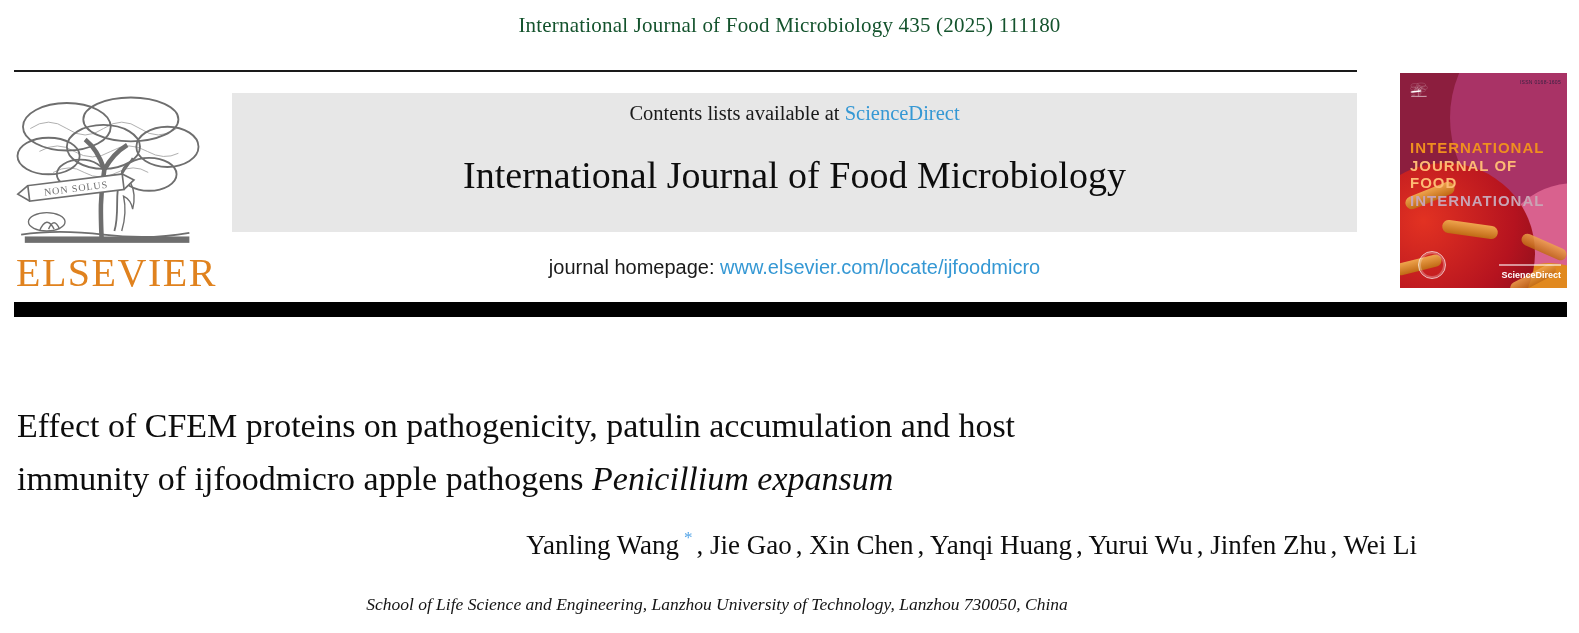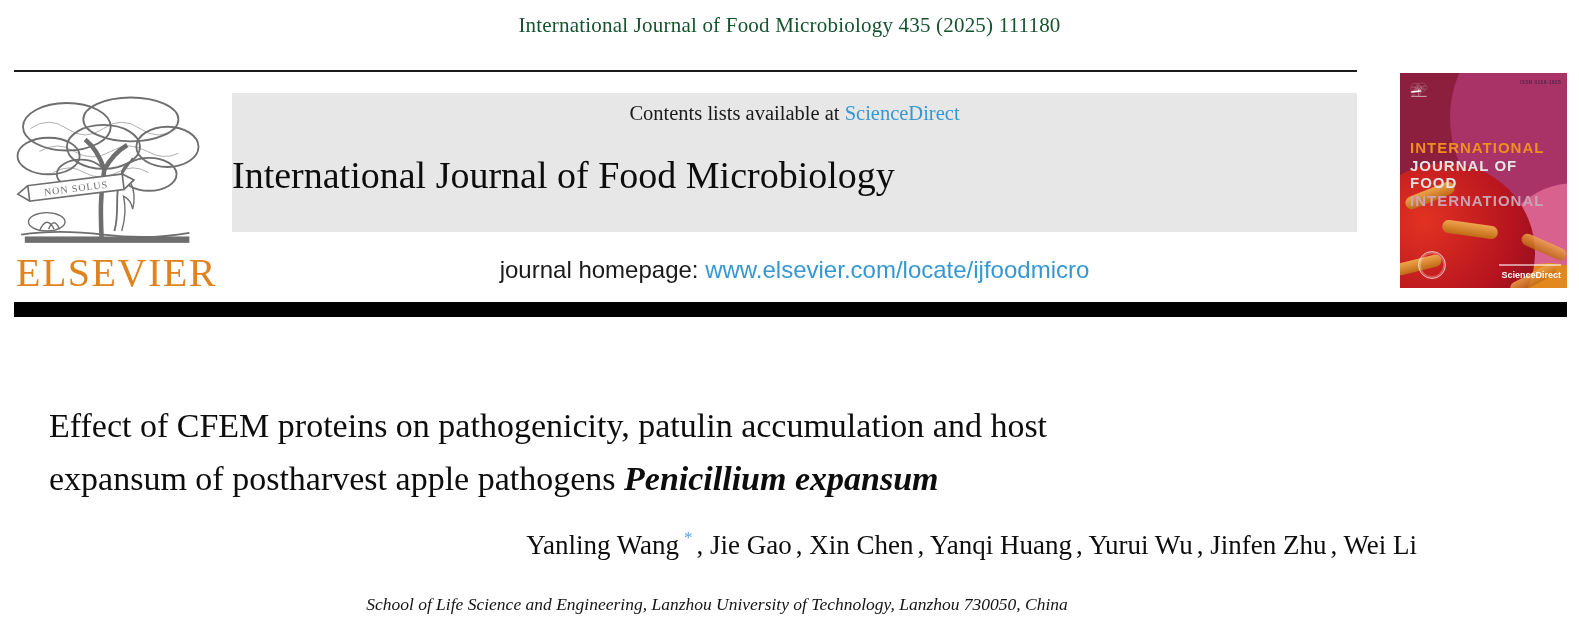--- a/index.html
+++ b/index.html
@@ -16,54 +16,54 @@
   
   .elsevier{position:absolute;left:8px;top:92px;width:222px;height:200px;color:#6e6e6e;}
   .elsevier svg.tree{display:block;}
   .elsevier-word{position:absolute;left:8px;top:157px;font-size:40px;letter-spacing:1.5px;
                  color:#e0821e;font-family:"Liberation Serif",serif;text-align:right;}
 
   
   .masthead{position:absolute;left:232px;top:93px;width:1125px;height:139px;background:#e7e7e7;}
   .contents-line{position:absolute;top:9px;left:0;width:100%;text-align:center;font-size:20.5px;color:#1a1a1a;}
   .contents-line .sd-link{color:#3598d4;}
-  .masthead-title{position:absolute;top:60px;left:0;width:100%;text-align:left;
+  .masthead-title{position:absolute;top:60px;left:0;width:100%;text-align:center;
                   font-size:38px;color:#0d0d0d;}
   .homepage-line{position:absolute;top:163px;left:0;width:100%;text-align:center;
-                 font-family:"Liberation Sans",sans-serif;font-size:24px;color:#1a1a1a;}
+                 font-family:"Liberation Sans",sans-serif;font-size:20px;color:#1a1a1a;}
   .homepage-line .url{color:#3598d4;}
 
   
   .cover{position:absolute;left:1400px;top:73px;width:167px;height:215px;background:#8c1e3e;overflow:hidden;}
   .cover .circle{position:absolute;border-radius:50%;}
   .c-magenta{left:50px;top:-70px;width:230px;height:230px;background:#a93366;}
   .c-pink{left:95px;top:110px;width:160px;height:160px;background:#d9618e;}
   .c-orange{left:92px;top:190px;width:116px;height:116px;background:#e1891f;}
   .c-red{left:-45px;top:90px;width:180px;height:180px;
          background:radial-gradient(circle at 38% 32%,#e23222 0%,#b5131f 55%,#6f0d1b 100%);}
   .rod{position:absolute;border-radius:8px;background:linear-gradient(180deg,#efa44d,#c06a15);}
   .cover-title{position:absolute;left:10px;top:58px;font-family:"Liberation Sans",sans-serif;
                font-weight:bold;font-size:15px;line-height:17.5px;letter-spacing:1px;margin-top:8px;}
-  .ct-1{color:#ef8f1f;} .ct-2{color:#e5e5e5;} .ct-3{color:#c9a4b4;}
+  .ct-1{color:#ef8f1f;} .ct-2{color:#fdba74;} .ct-3{color:#c9a4b4;}
   .cover-issn{position:absolute;right:6px;top:6px;font-family:"Liberation Sans",sans-serif;
               font-size:5px;color:rgba(35,30,60,0.85);letter-spacing:.3px;}
   .cover-minilogo{position:absolute;left:10px;top:7px;color:rgba(255,255,255,0.85);}
   .cover-stamp{position:absolute;left:18px;top:178px;width:26px;height:26px;border-radius:50%;
                border:1px solid rgba(255,255,255,0.7);box-shadow:inset 0 0 0 2px rgba(255,255,255,0.25);}
   .cover-sd{position:absolute;right:6px;bottom:8px;font-family:"Liberation Sans",sans-serif;
             font-weight:bold;font-size:9px;color:#ffffff;}
   .cover-sd-rule{position:absolute;right:6px;bottom:22px;width:62px;height:2px;background:rgba(255,255,255,0.55);}
 
   
   .black-bar{position:absolute;left:14px;top:302px;width:1553px;height:15px;background:#000;}
 
   
   .article-title{position:absolute;left:17px;top:399px;width:1400px;
-                 font-size:34px;line-height:53px;color:#0d0d0d;margin-left:32px;}
-  .article-title .species{font-style:italic;font-weight:bold;}
+                 font-size:34px;line-height:53px;color:#0d0d0d;}
+  .article-title .species{font-style:italic;}
   .authors{position:absolute;left:17px;top:530px;width:1400px;font-size:27px;color:#0d0d0d;text-align:right;}
   .authors .marker{color:#53a4e7;font-size:17px;position:relative;top:-11px;margin-left:5px;}
   .authors .sep{margin-left:4px;}
   .affiliation{position:absolute;left:17px;top:594px;width:1400px;
                font-size:17.5px;font-style:italic;color:#141414;text-align:center;}
 </style>
 </head>
 <body>
 
 <svg width="0" height="0" style="position:absolute">
@@ -144,20 +144,20 @@
 
     <div class="cover-stamp"></div>
     <div class="cover-sd-rule"></div>
     <div class="cover-sd">ScienceDirect</div>
   </div>
 
   <div class="black-bar"></div>
 
   <div class="article-title">
     <div>Effect of CFEM proteins on pathogenicity, patulin accumulation and host</div>
-    <div><span>expansum of postharvest apple pathogens </span><span class="species">Penicillium expansum</span></div>
+    <div><span>immunity of ijfoodmicro apple pathogens </span><span class="species">Penicillium expansum</span></div>
   </div>
 
   <div class="authors"><span>Yanling Wang<span class="marker">*</span></span><span class="sep">,</span> <span>Jie Gao</span><span class="sep">,</span> <span>Xin Chen</span><span class="sep">,</span> <span>Yanqi Huang</span><span class="sep">,</span> <span>Yurui Wu</span><span class="sep">,</span> <span>Jinfen Zhu</span><span class="sep">,</span> <span>Wei Li</span></div>
 
   <div class="affiliation">School of Life Science and Engineering, Lanzhou University of Technology, Lanzhou 730050, China</div>
 
 </div>
 
 </body></html>

